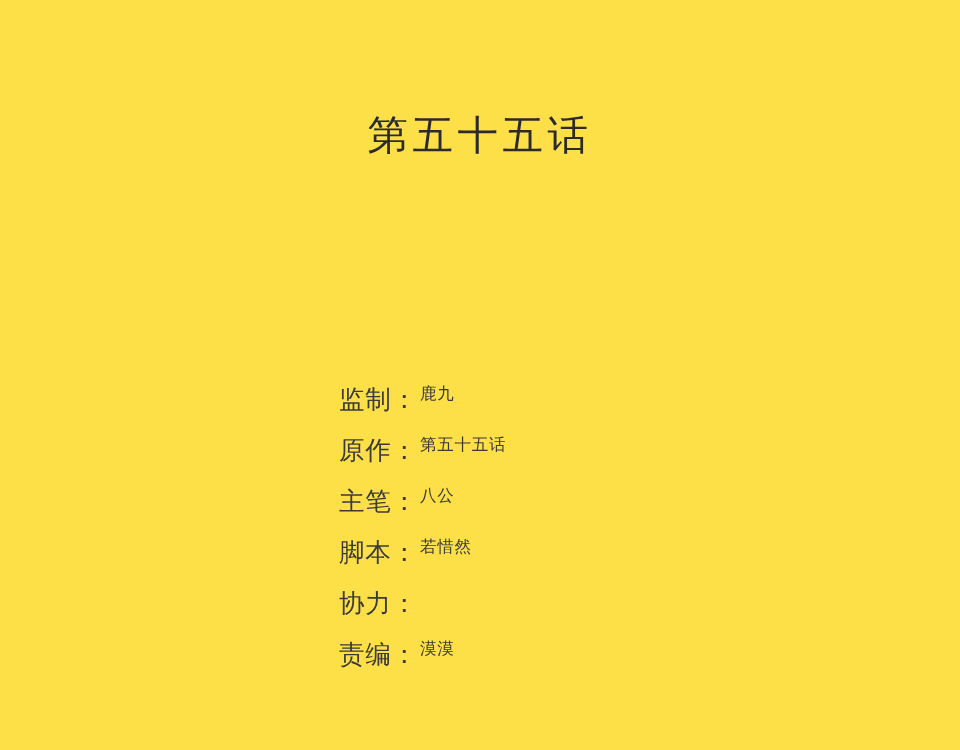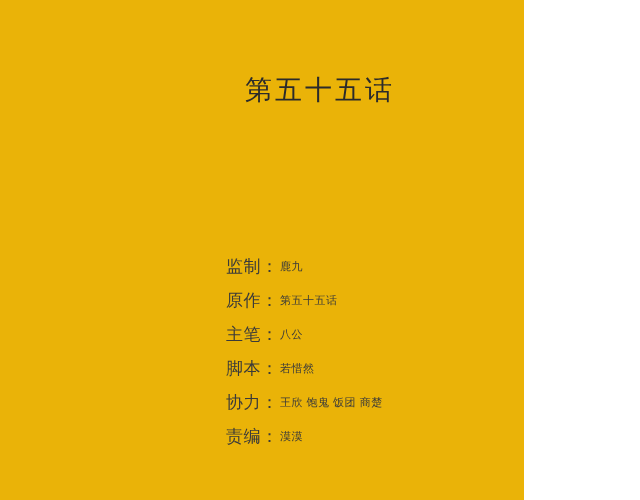--- a/index.html
+++ b/index.html
@@ -8,23 +8,23 @@
   }
   body {
     width: 640px;
     height: 500px;
     background: #ffffff;
     font-family: "Liberation Sans", "DejaVu Sans", sans-serif;
     overflow: hidden;
   }
   .page {
     position: relative;
-    width: 524px;
+    width: 640px;
     height: 500px;
-    background: #eab308;
+    background: #fde047;
   }
   .chapter-title {
     position: absolute;
     top: 74px;
     left: 0;
     width: 640px;
     text-align: center;
     font-size: 27px;
     letter-spacing: 3px;
     color: #2b2b2b;
@@ -32,21 +32,21 @@
     line-height: 1.2;
   }
   .credits {
     position: absolute;
     top: 258px;
     left: 226px;
     width: 380px;
   }
   .credit-row {
     display: flex;
-    align-items: center;
+    align-items: flex-start;
     font-size: 17px;
     color: #3a3a3a;
     line-height: 1;
     margin-bottom: 17px;
     white-space: nowrap;
   }
   .credit-role {
     font-size: 17px;
     color: #3a3a3a;
     letter-spacing: 0.5px;
@@ -91,21 +91,20 @@
 
     <div class="credit-row">
       <span class="credit-role">脚本</span>
       <span class="credit-sep">：</span>
       <span class="credit-value">若惜然</span>
     </div>
 
     <div class="credit-row">
       <span class="credit-role">协力</span>
       <span class="credit-sep">：</span>
-      <span class="credit-value">王欣 饱鬼 饭团 商楚</span>
     </div>
 
     <div class="credit-row">
       <span class="credit-role">责编</span>
       <span class="credit-sep">：</span>
       <span class="credit-value">漠漠</span>
     </div>
 
   </div>
 </div>

